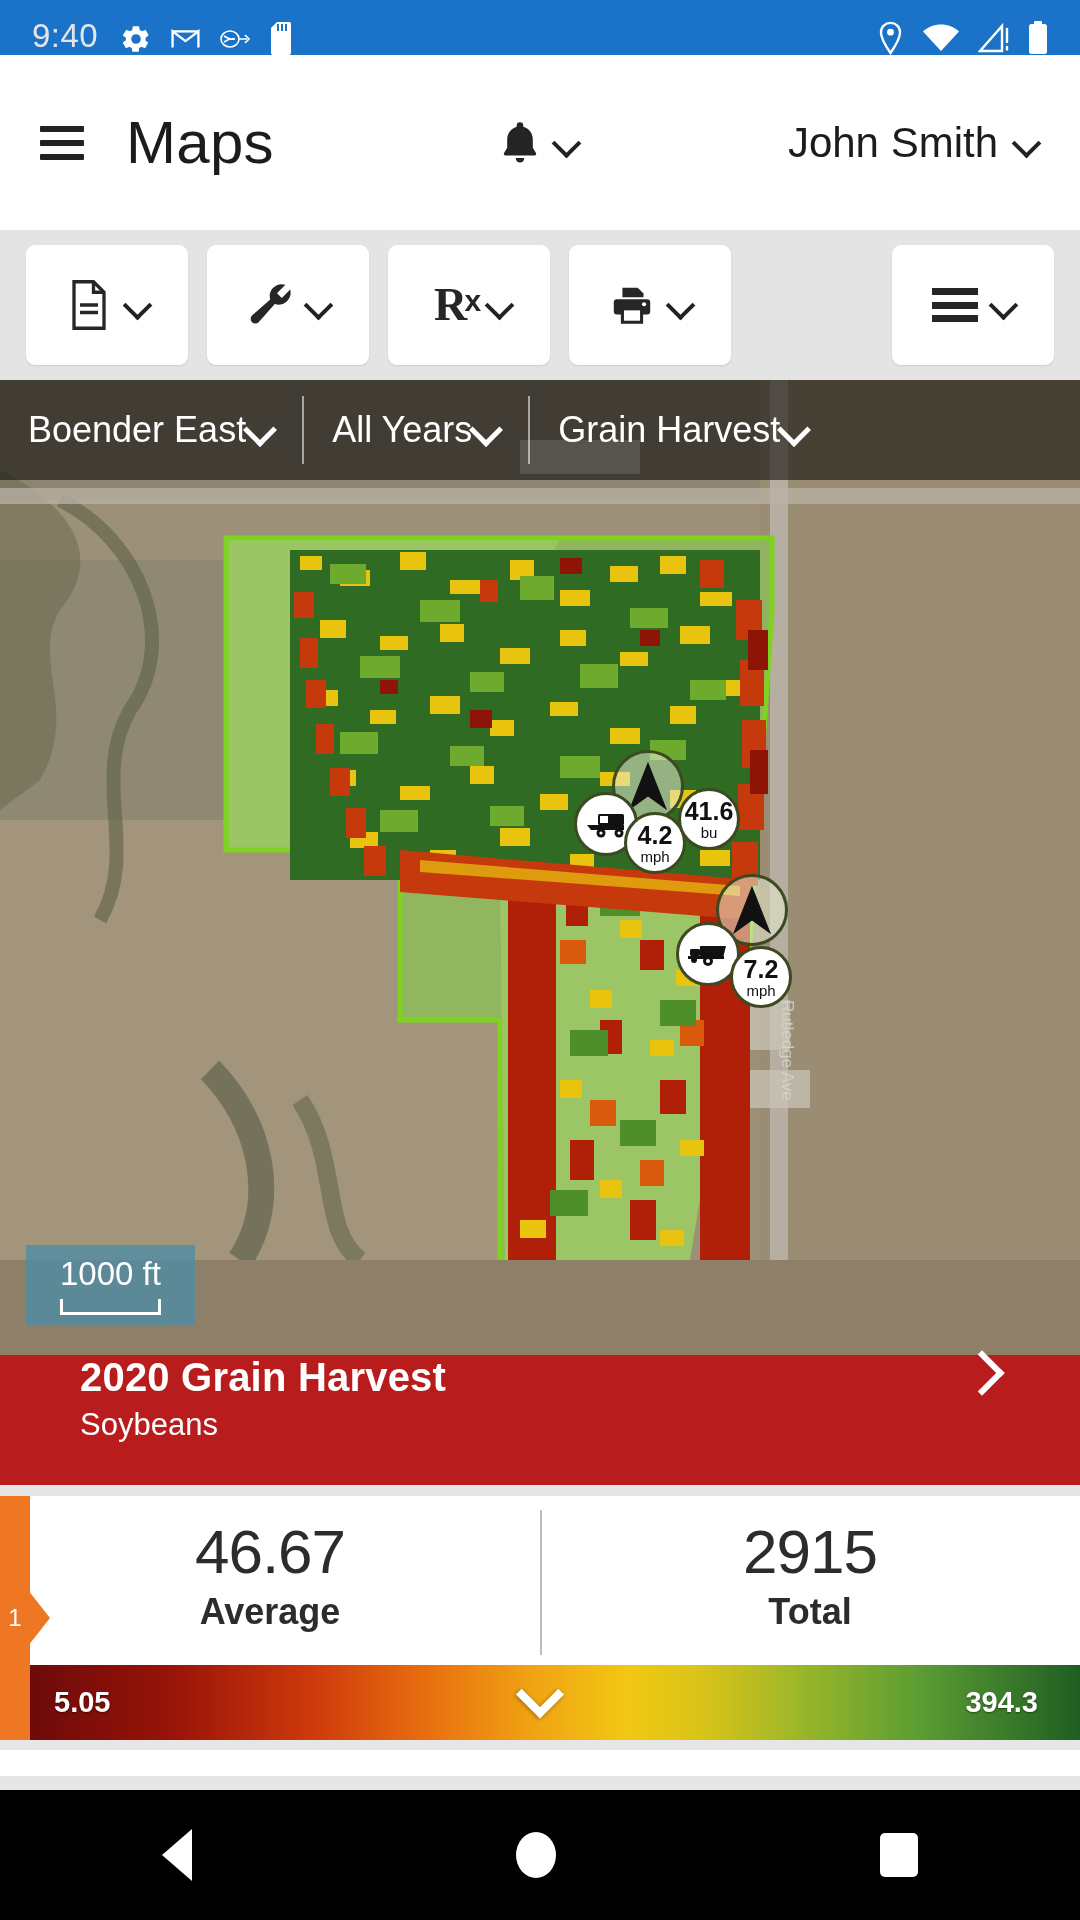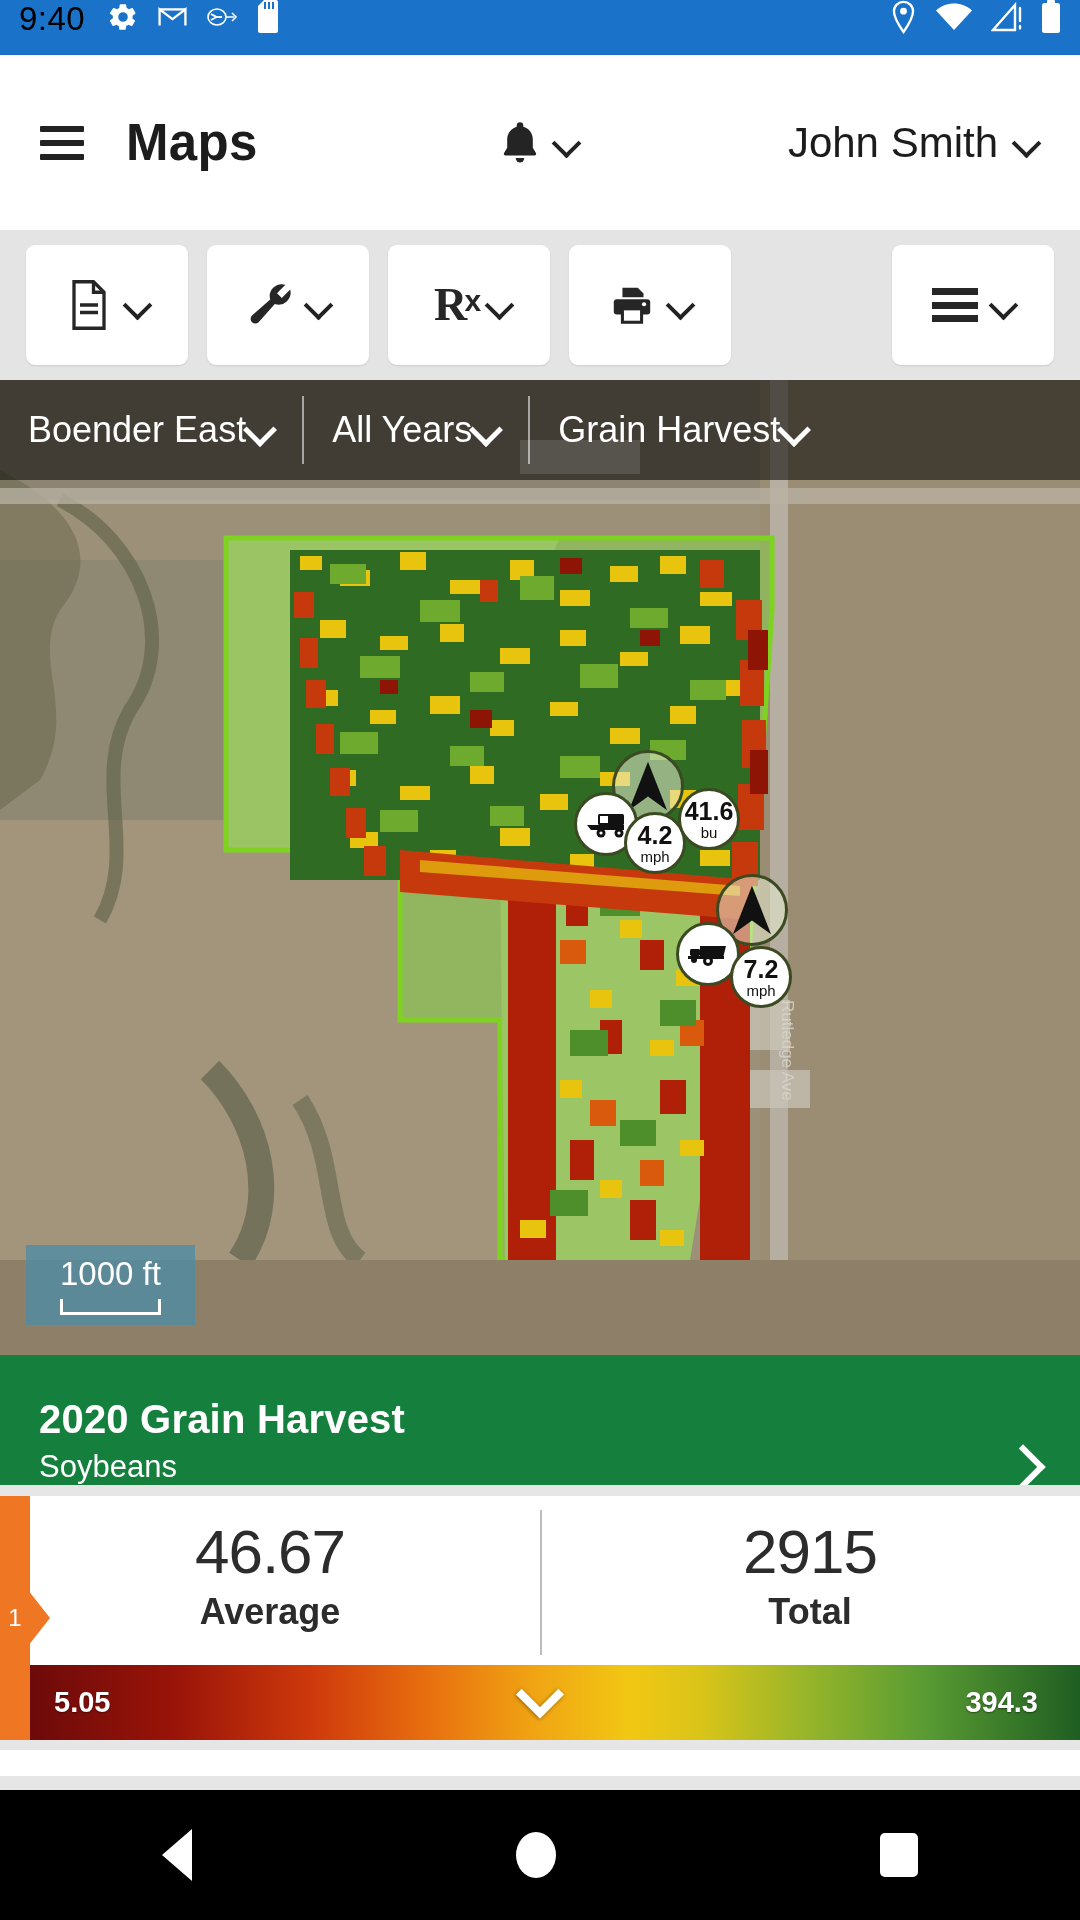--- a/index.html
+++ b/index.html
@@ -6,37 +6,37 @@
   html,body { width:1080px; height:1920px; }
   body {
     font-family:"Liberation Sans", sans-serif;
     background:#fff; overflow:hidden;
   }
   .phone { position:relative; width:1080px; height:1920px; display:flex; flex-direction:column; background:#e6e6e6; }
 
   
   .statusbar {
     height:55px; background:#1a73c8; flex:0 0 55px;
-    display:flex; align-items:flex-start; padding:0 19px;
-    color:#000000;
+    display:flex; align-items:flex-end; padding:0 32px;
+    color:#e5e5e5;
   }
   .sb-time { font-size:33px; font-weight:400; letter-spacing:.5px; margin-right:22px; }
   .sb-left { display:flex; align-items:center; gap:18px; }
   .sb-right { margin-left:auto; display:flex; align-items:center; gap:18px; }
   .sb-ico { display:block; }
 
   
   .appbar {
     flex:0 0 175px; background:#fff;
     display:flex; align-items:center; padding:0 40px;
     position:relative;
   }
   .hamburger { width:44px; height:34px; display:flex; flex-direction:column; justify-content:space-between; cursor:pointer; }
   .hamburger i { display:block; height:6px; background:#222; border-radius:1px; }
-  .appbar-title { font-size:51px; color:#1c1c1c; margin-left:42px; font-weight:700; letter-spacing:.3px; }
+  .appbar-title { font-size:60px; color:#1c1c1c; margin-left:42px; font-weight:400; letter-spacing:.3px; }
   .appbar-center { position:absolute; left:50%; transform:translateX(-50%); display:flex; align-items:center; gap:14px; }
   .appbar-right { margin-left:auto; display:flex; align-items:center; gap:16px; }
   .user-name { font-size:42px; color:#1c1c1c; font-weight:400; }
   .chev { width:26px; height:26px; display:inline-block; position:relative; }
   .chev::before {
     content:""; position:absolute; left:2px; top:3px;
     width:17px; height:17px; border-right:4px solid #222; border-bottom:4px solid #222;
     transform:rotate(45deg);
   }
 
@@ -87,22 +87,22 @@
 
   .scalebar {
     position:absolute; left:26px; bottom:30px; z-index:6;
     background:rgba(78,140,165,.78); padding:10px 34px; border-radius:0;
   }
   .scalebar .rule { border:3px solid #fff; border-top:none; height:16px; margin-top:6px; }
   .scalebar span { color:#fff; font-size:33px; display:block; text-align:center; }
 
   
   .banner {
-    flex:0 0 130px; background:#15803d; display:flex; align-items:flex-end;
-    padding:0 39px; cursor:pointer;
+    flex:0 0 130px; background:#b91c1c; display:flex; align-items:flex-start;
+    padding:0 80px; cursor:pointer;
   }
   .banner-txt h2 { font-size:40px; color:#fff; font-weight:700; letter-spacing:.2px; }
   .banner-txt p { font-size:31px; color:#fff; font-weight:400; margin-top:7px; }
   .banner-arrow { margin-left:auto; width:36px; height:36px; position:relative; }
   .banner-arrow::before {
     content:""; position:absolute; left:2px; top:2px;
     width:26px; height:26px; border-top:6px solid #fff; border-right:6px solid #fff;
     transform:rotate(45deg);
   }
 

